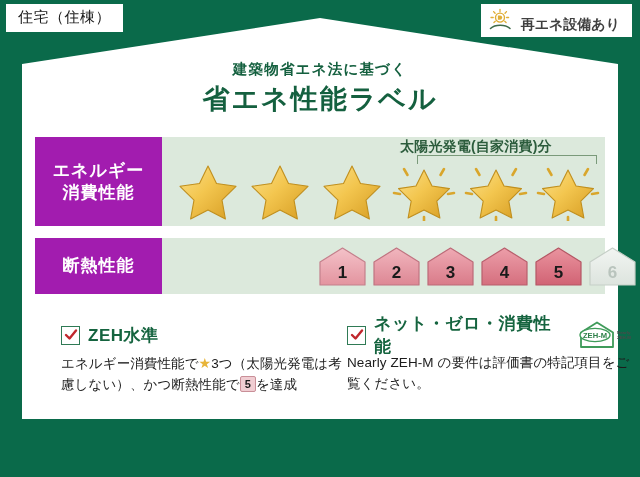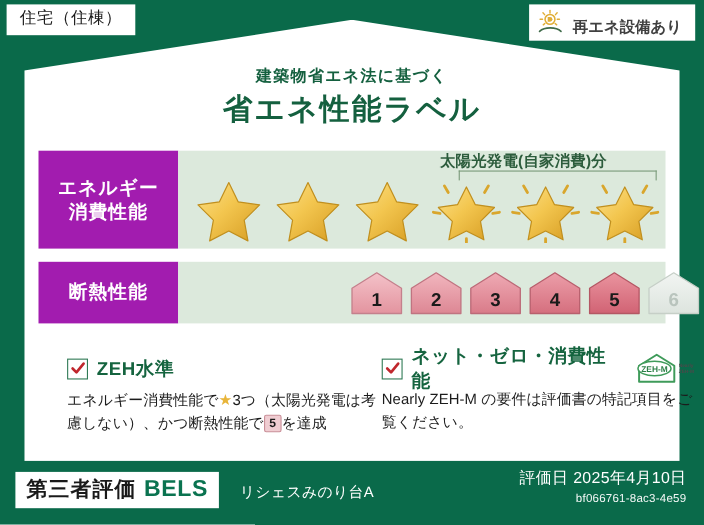--- a/index.html
+++ b/index.html
@@ -417,25 +417,14 @@
             <text x="40" y="14" font-family="Liberation Sans, sans-serif" font-size="4.4" font-weight="bold" fill="#4a4a4a">Nearly</text>
             <text x="40" y="19" font-family="Liberation Sans, sans-serif" font-size="4.4" font-weight="bold" fill="#4a4a4a">ZEH-M</text>
           </svg>
         </span>
       </div>
       <div class="crit-body">Nearly ZEH-M の要件は評価書の特記項目をご覧ください。</div>
     </div>
 
   </div>
 
-  <div class="footer">
-    <div class="bels-box">
-      <span class="bels-jp">第三者評価</span>
-      <span class="bels-en">BELS</span>
-    </div>
-    <div class="bldg-name">リシェスみのり台A</div>
-    <div class="foot-right">
-      <div class="eval-date">評価日 2025年4月10日</div>
-      <div class="eval-id">bf066761-8ac3-4e59</div>
-    </div>
-  </div>
 
 </div>
 
 </body></html>

